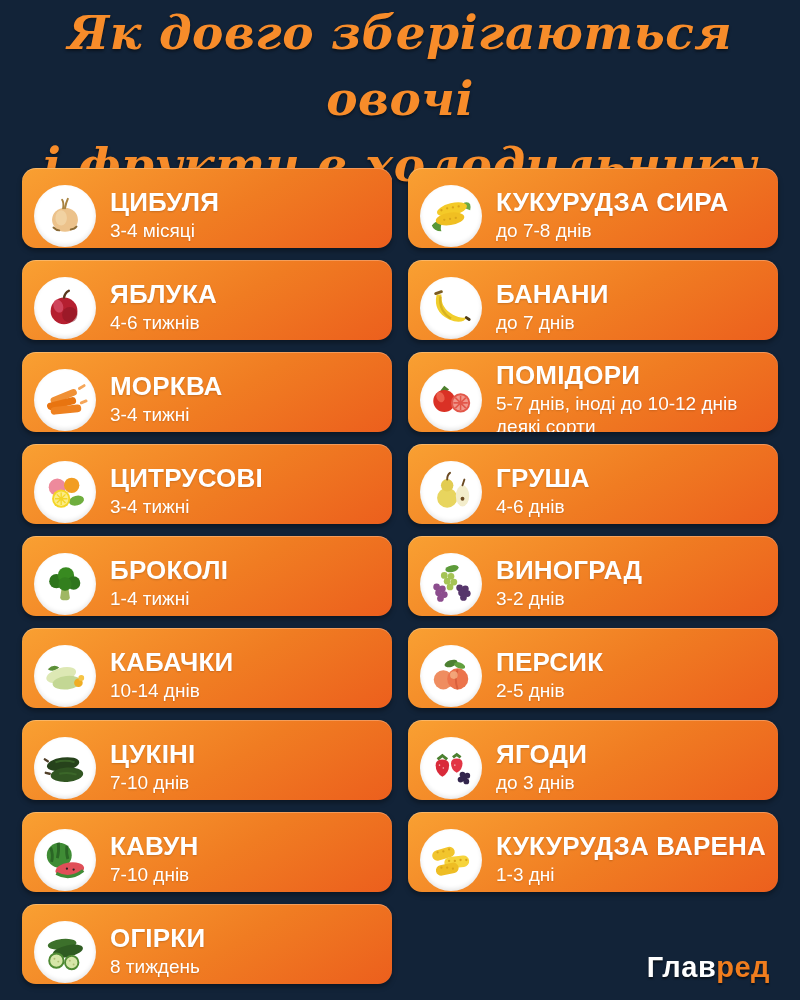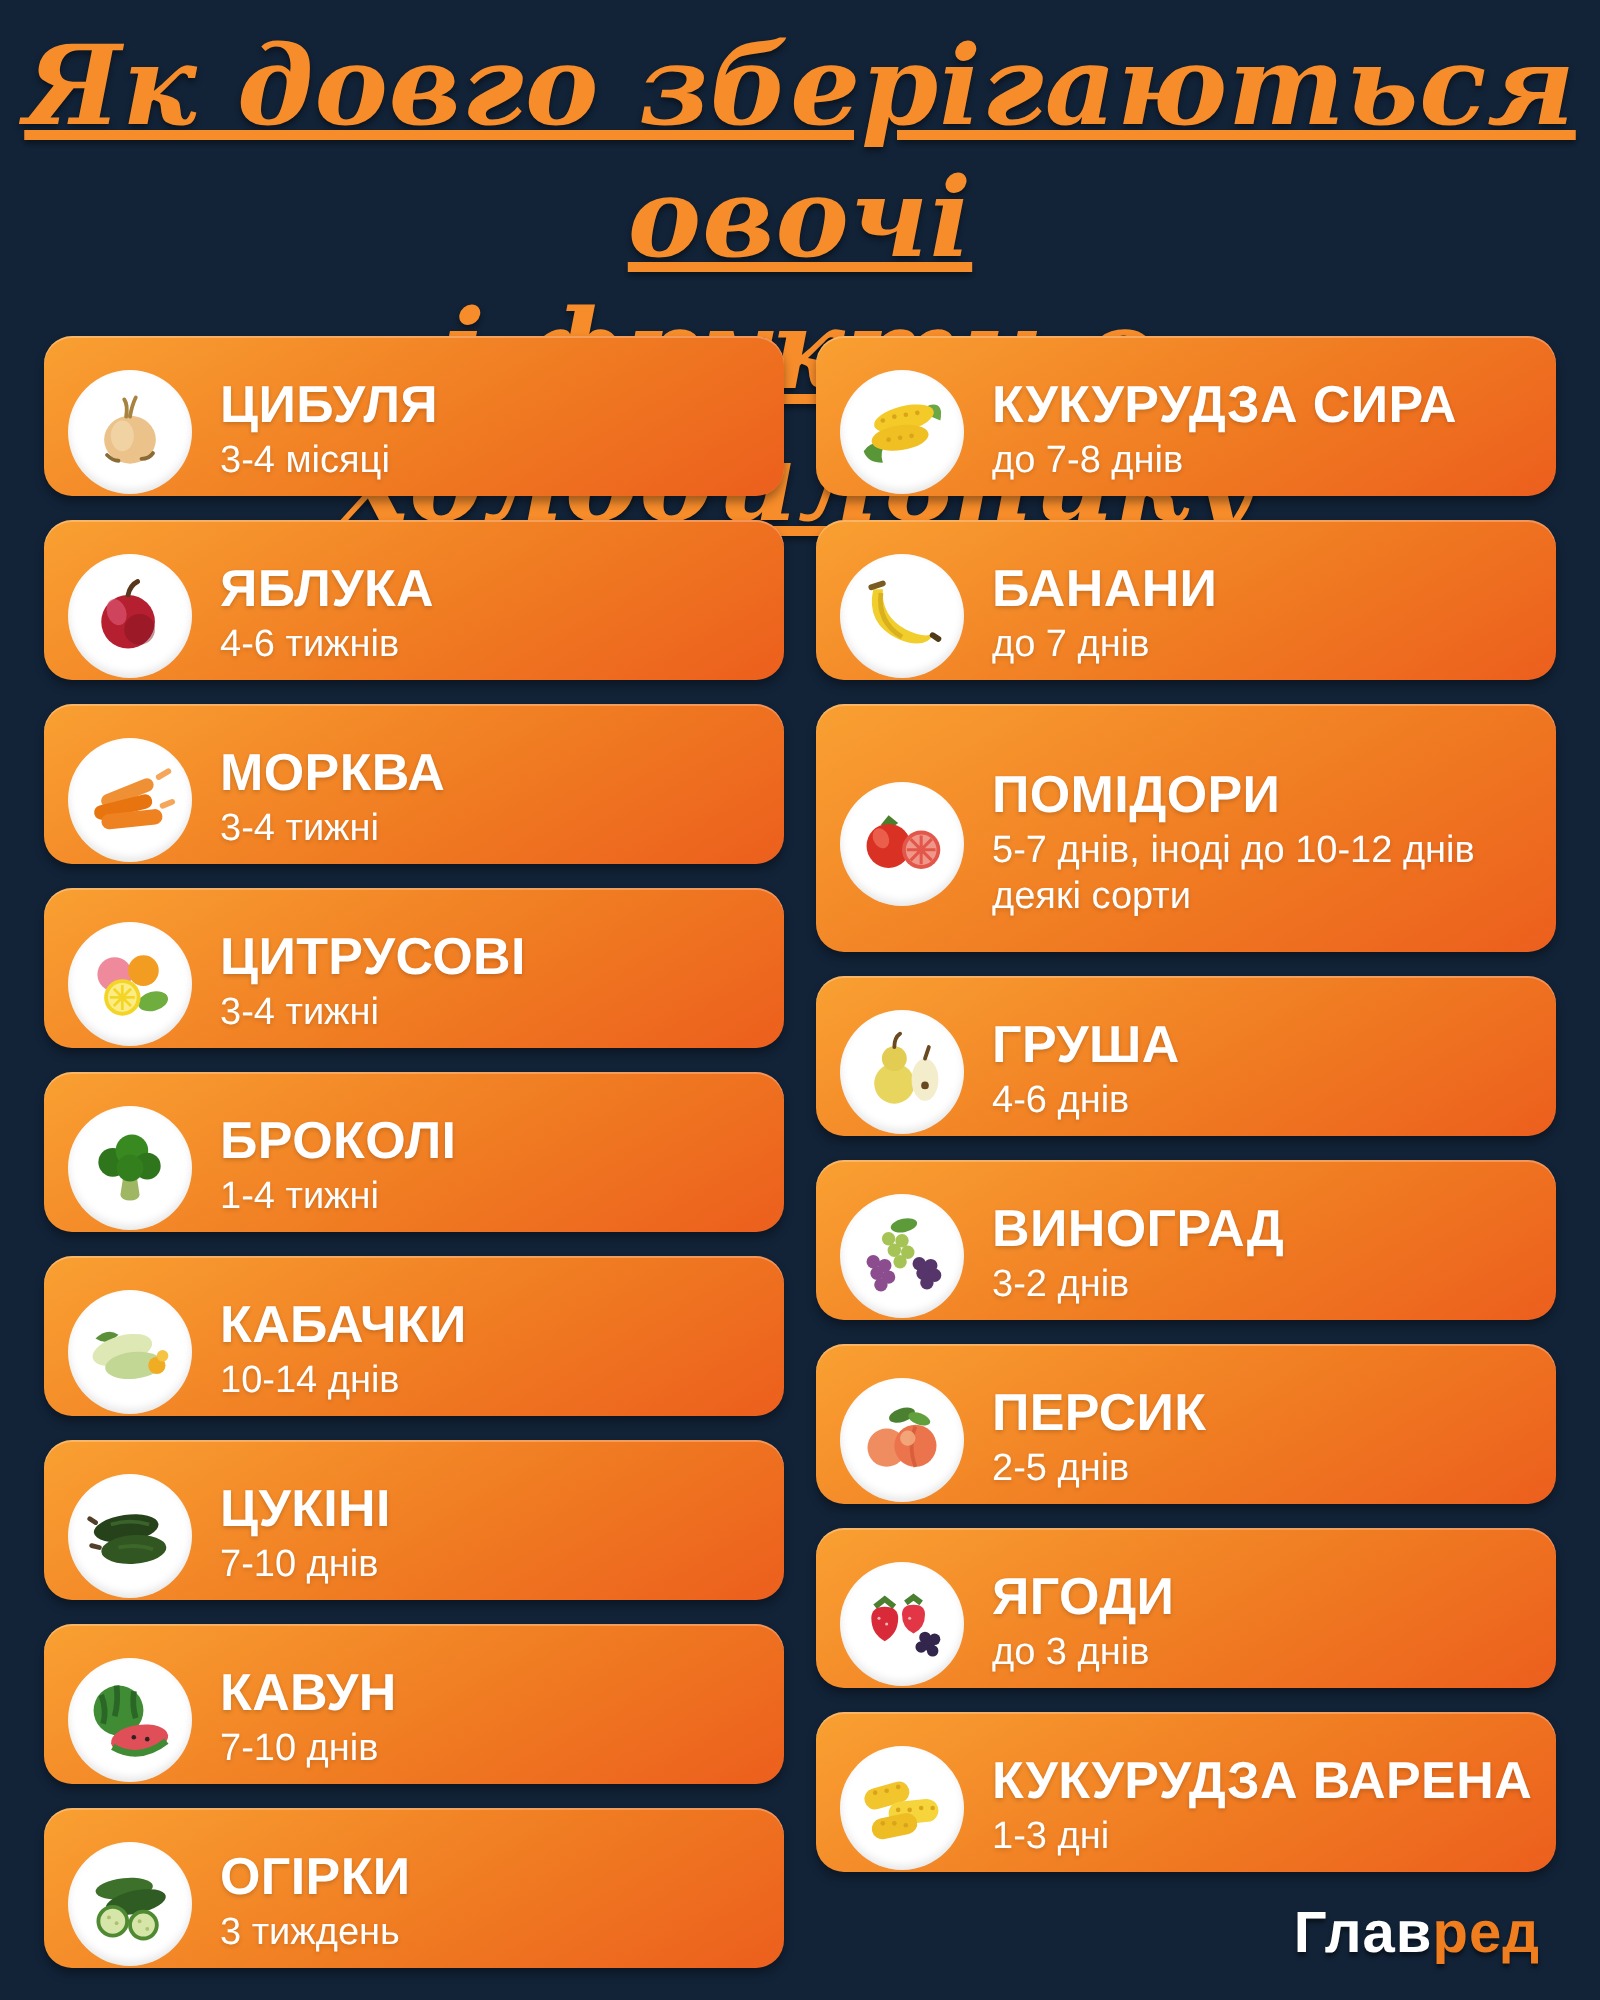--- a/index.html
+++ b/index.html
@@ -14,42 +14,41 @@
       radial-gradient(260px 180px at 12% 6%, rgba(58,92,128,0.30), transparent 70%),
       radial-gradient(300px 220px at 88% 28%, rgba(44,76,110,0.28), transparent 70%),
       radial-gradient(340px 240px at 38% 58%, rgba(34,64,96,0.30), transparent 70%),
       radial-gradient(280px 220px at 72% 88%, rgba(48,80,114,0.26), transparent 70%),
       repeating-linear-gradient(180deg, rgba(255,255,255,0.025) 0 2px, transparent 2px 88px),
       linear-gradient(180deg,#152a40 0%,#10
 2236 45%,#122640 100%);
     background-color:#122338;
   }
   .title{
-    padding-top:10px;text-align:center;
+    padding-top:0;text-align:center;
     font-family:"DejaVu Serif", serif;
     font-style:italic;font-weight:bold;
-    font-size:55px;line-height:66px;letter-spacing:0.5px;
+    font-size:47px;line-height:66px;letter-spacing:0.5px;
     color:#f78c2a;
     text-shadow:0 2px 3px rgba(0,0,0,0.45);
-    text-decoration:underline;
   }
   .columns{
     position:absolute;top:168px;left:22px;width:756px;
     display:flex;gap:16px;
   }
   .col{flex:1;display:flex;flex-direction:column;gap:12px;min-width:0;}
   .card{
     height:80px;box-sizing:border-box;flex:0 0 auto;
     border-radius:14px;
     background:linear-gradient(150deg,#f9a032 0%,#f07c22 55%,#ec5f1d 100%);
     box-shadow:0 3px 5px rgba(0,0,0,0.35), inset 0 1px 0 rgba(255,255,255,0.25);
     display:flex;align-items:center;
     padding:15px 8px 0 12px;overflow:hidden;
   }
-  .card.tall{height:124px;}
+  .card.tall{height:80px;}
   .circle{
     width:62px;height:62px;border-radius:50%;background:#ffffff;
     flex:0 0 auto;margin-right:14px;
     display:flex;align-items:center;justify-content:center;
     box-shadow:inset 0 -2px 4px rgba(0,0,0,0.10);
   }
   .circle svg{width:46px;height:46px;display:block;}
   .txt{min-width:0;}
   .name{
     color:#ffffff;font-weight:bold;font-size:26px;line-height:1.12;
@@ -218,21 +217,21 @@
             <g fill="#aebf74">
               <circle cx="13" cy="31" r="1"></circle>
                 <circle cx="17" cy="34" r="1"></circle>
               <circle cx="29" cy="33" r="1"></circle>
                 <circle cx="33" cy="37" r="1"></circle>
             </g>
           </svg>
         </span>
         <div class="txt">
           <div class="name">ОГІРКИ</div>
-          <div class="dur">3 тиждень</div>
+          <div class="dur">8 тиждень</div>
         </div>
       </div>
 
     </section>
 
     <section class="col">
 
       <div class="card">
         <span class="circle">
           <svg viewBox="0 0 48 48">

